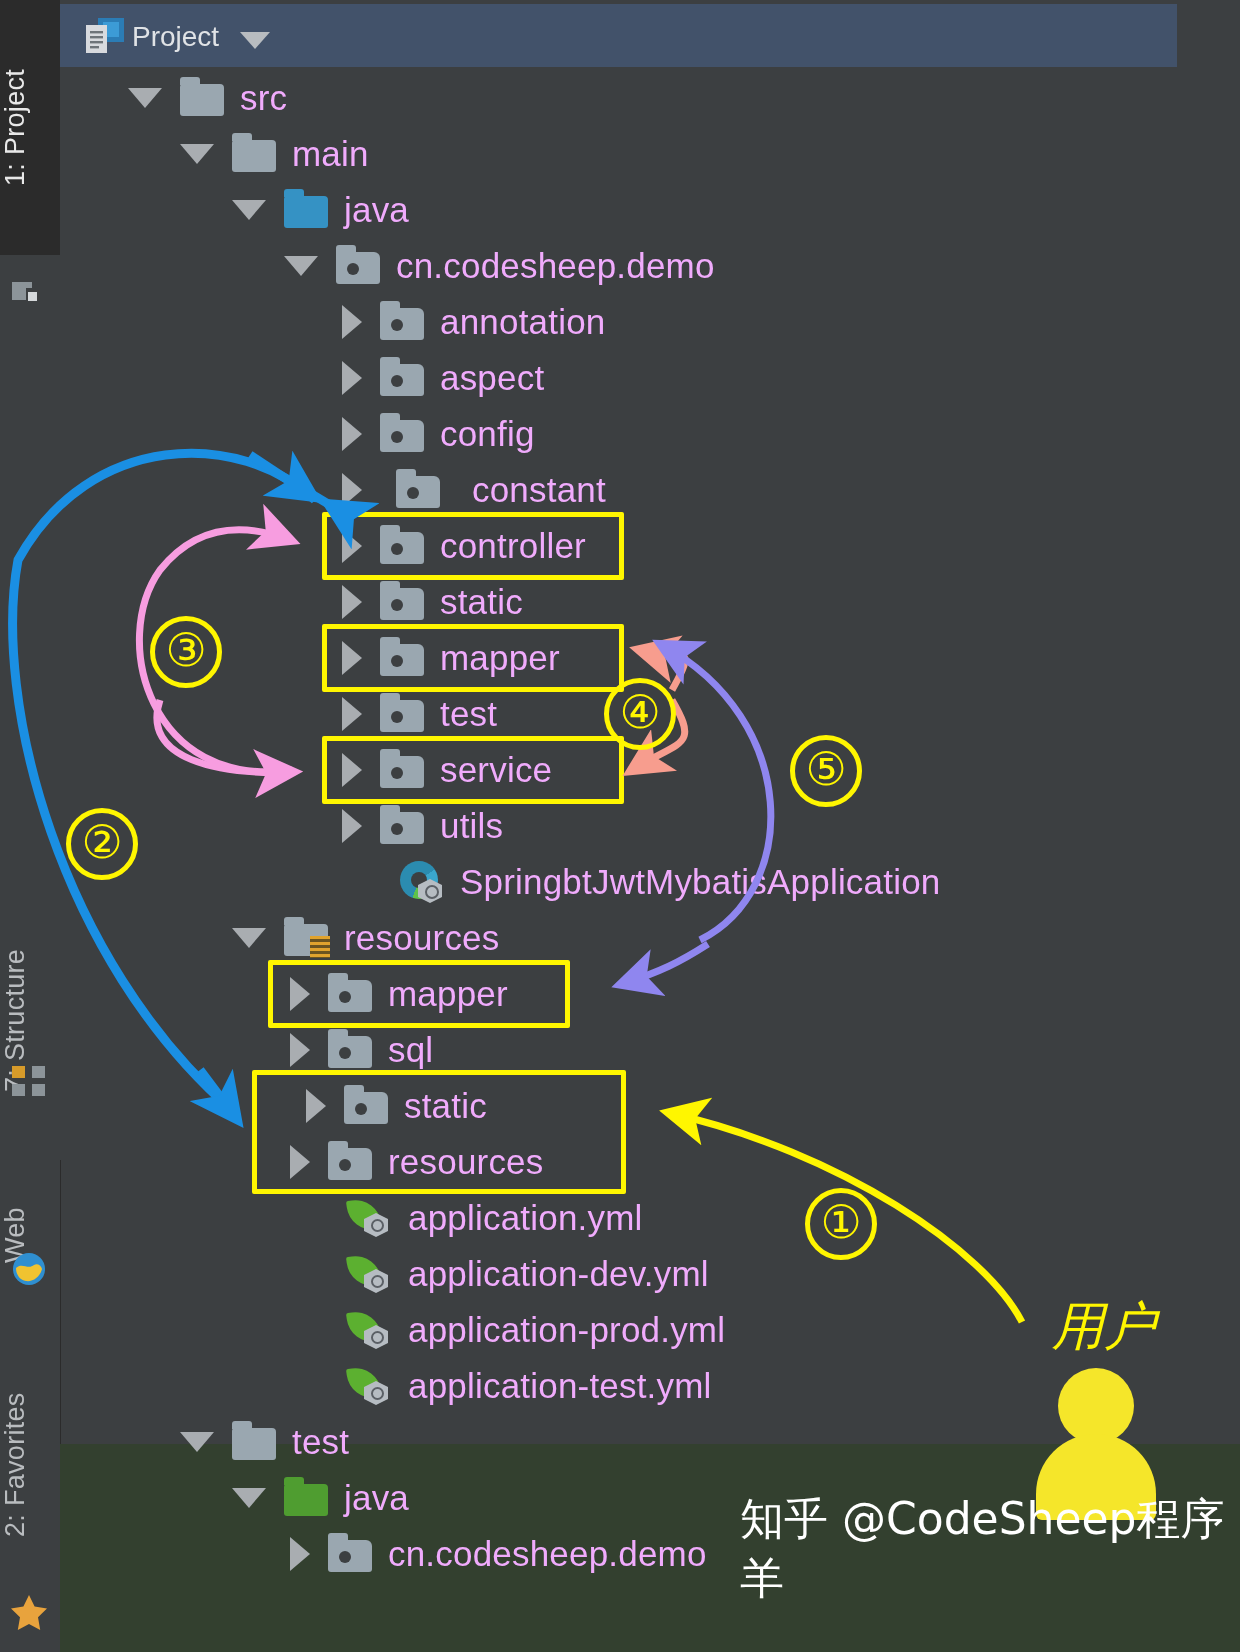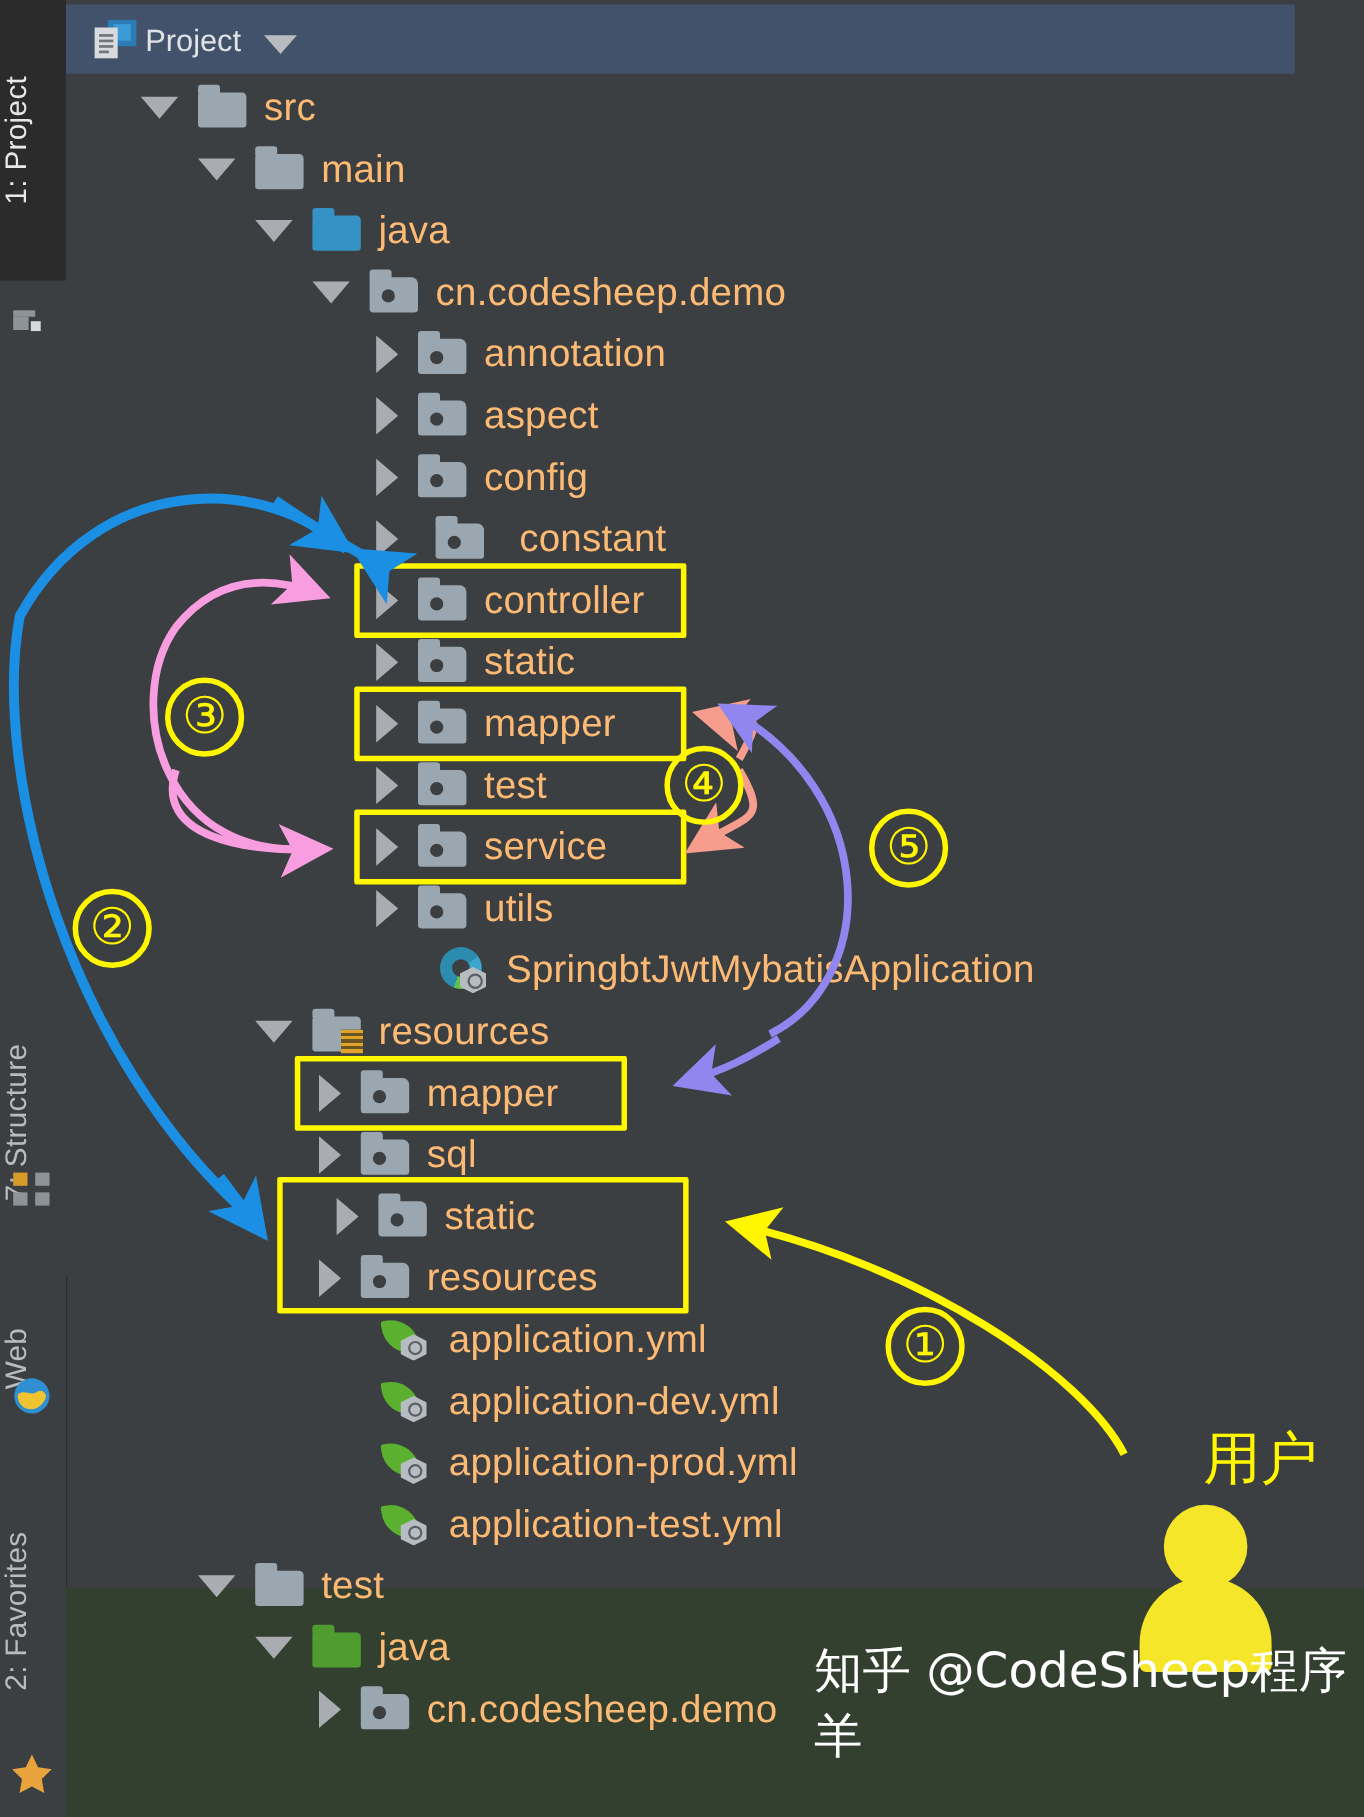--- a/index.html
+++ b/index.html
@@ -16,21 +16,21 @@
   
   #panel{position:absolute;left:60px;top:0;width:1180px;height:1160px;background:#3c3f41;}
   #titlebar{position:absolute;left:0;top:4px;width:1117px;height:63px;background:#42526a;}
   #titlebar .tb-label{position:absolute;left:72px;top:17px;color:#e0e3e6;font-size:28px;}
   .proj-icon{position:absolute;left:24px;top:12px;width:42px;height:40px;}
   .tb-caret{position:absolute;left:180px;top:28px;width:0;height:0;border-left:15px solid transparent;
             border-right:15px solid transparent;border-top:17px solid #b8bcc0;}
 
   
   .row{position:absolute;height:56px;display:flex;align-items:center;white-space:nowrap;}
-  .row .lbl{color:#fdba74;font-size:35px;letter-spacing:.2px;}
+  .row .lbl{color:#f0abfc;font-size:35px;letter-spacing:.2px;}
   .tri{width:0;height:0;margin-right:18px;flex:0 0 auto;}
   .tri.down{border-left:17px solid transparent;border-right:17px solid transparent;border-top:20px solid #a9adb1;}
   .tri.right{border-top:17px solid transparent;border-bottom:17px solid transparent;border-left:20px solid #a9adb1;margin-left:6px;}
   .tri.none{width:0;margin-right:0;}
 
   
   .ico{position:relative;width:44px;height:36px;margin-right:16px;flex:0 0 auto;}
   .fold{position:absolute;left:0;top:4px;width:44px;height:32px;border-radius:3px 4px 3px 3px;background:#9aa7b0;}
   .fold:before{content:"";position:absolute;left:0;top:-7px;width:20px;height:8px;border-radius:3px 3px 0 0;background:#9aa7b0;}
   .fold.blue,.fold.blue:before{background:#3592c4;}
@@ -372,21 +372,21 @@
       <path d="M700,940 C800,890 800,720 662,645" fill="none" stroke="#8f86ef" stroke-width="7" marker-end="url(#mV)"></path>
       <path d="M708,944 C680,962 660,972 622,984" fill="none" stroke="#8f86ef" stroke-width="7" marker-end="url(#mV)"></path>
     </svg>
 
     <div class="circnum" style="left:805px;top:1188px;">①</div>
     <div class="circnum" style="left:66px;top:808px;">②</div>
     <div class="circnum" style="left:150px;top:616px;">③</div>
     <div class="circnum" style="left:604px;top:678px;">④</div>
     <div class="circnum" style="left:790px;top:735px;">⑤</div>
 
-    <div class="cjk" style="left:1094px;top:1292px;">用户</div>
+    <div class="cjk" style="left:1052px;top:1292px;font-style:italic;">用户</div>
     <div class="user" style="left:1036px;top:1368px;width:120px;height:152px;">
       <div class="head"></div>
         <div class="body"></div>
     </div>
 
     <div class="wm" style="left:740px;top:1490px;">知乎 @CodeSheep程序羊</div>
   </div>
 </div>
 
 </body></html>

